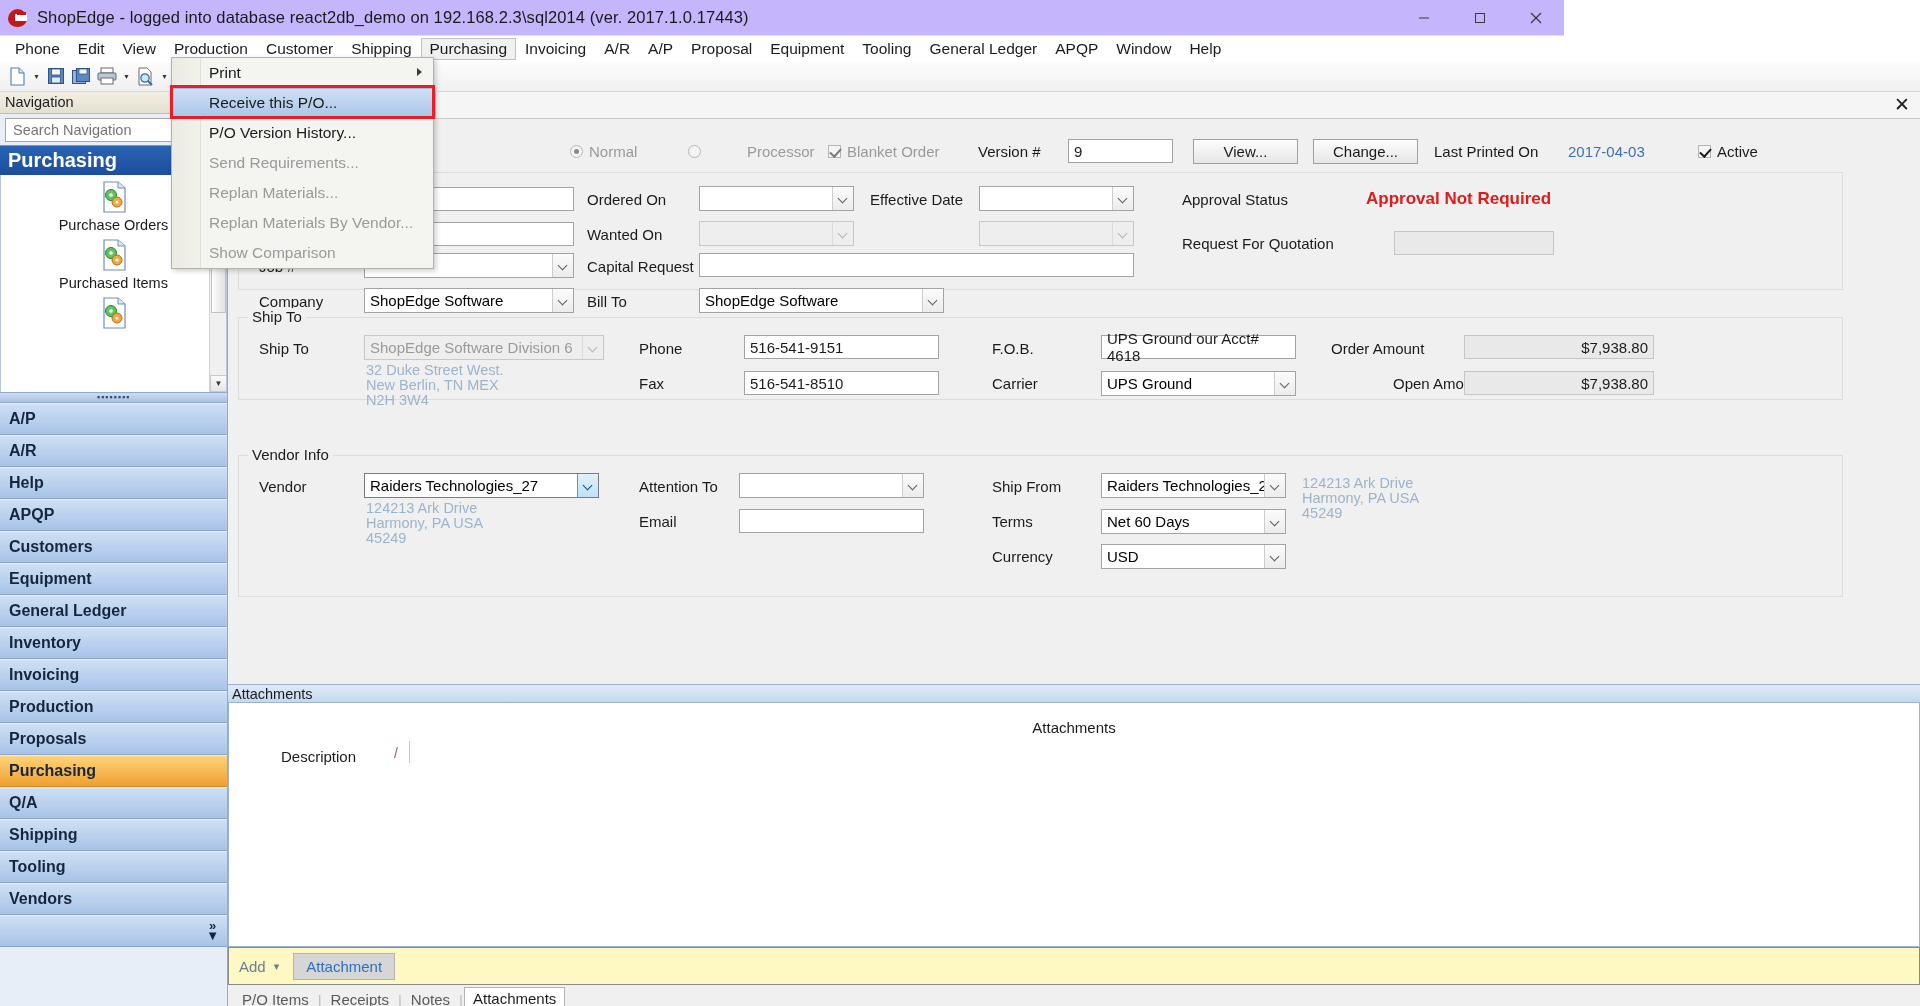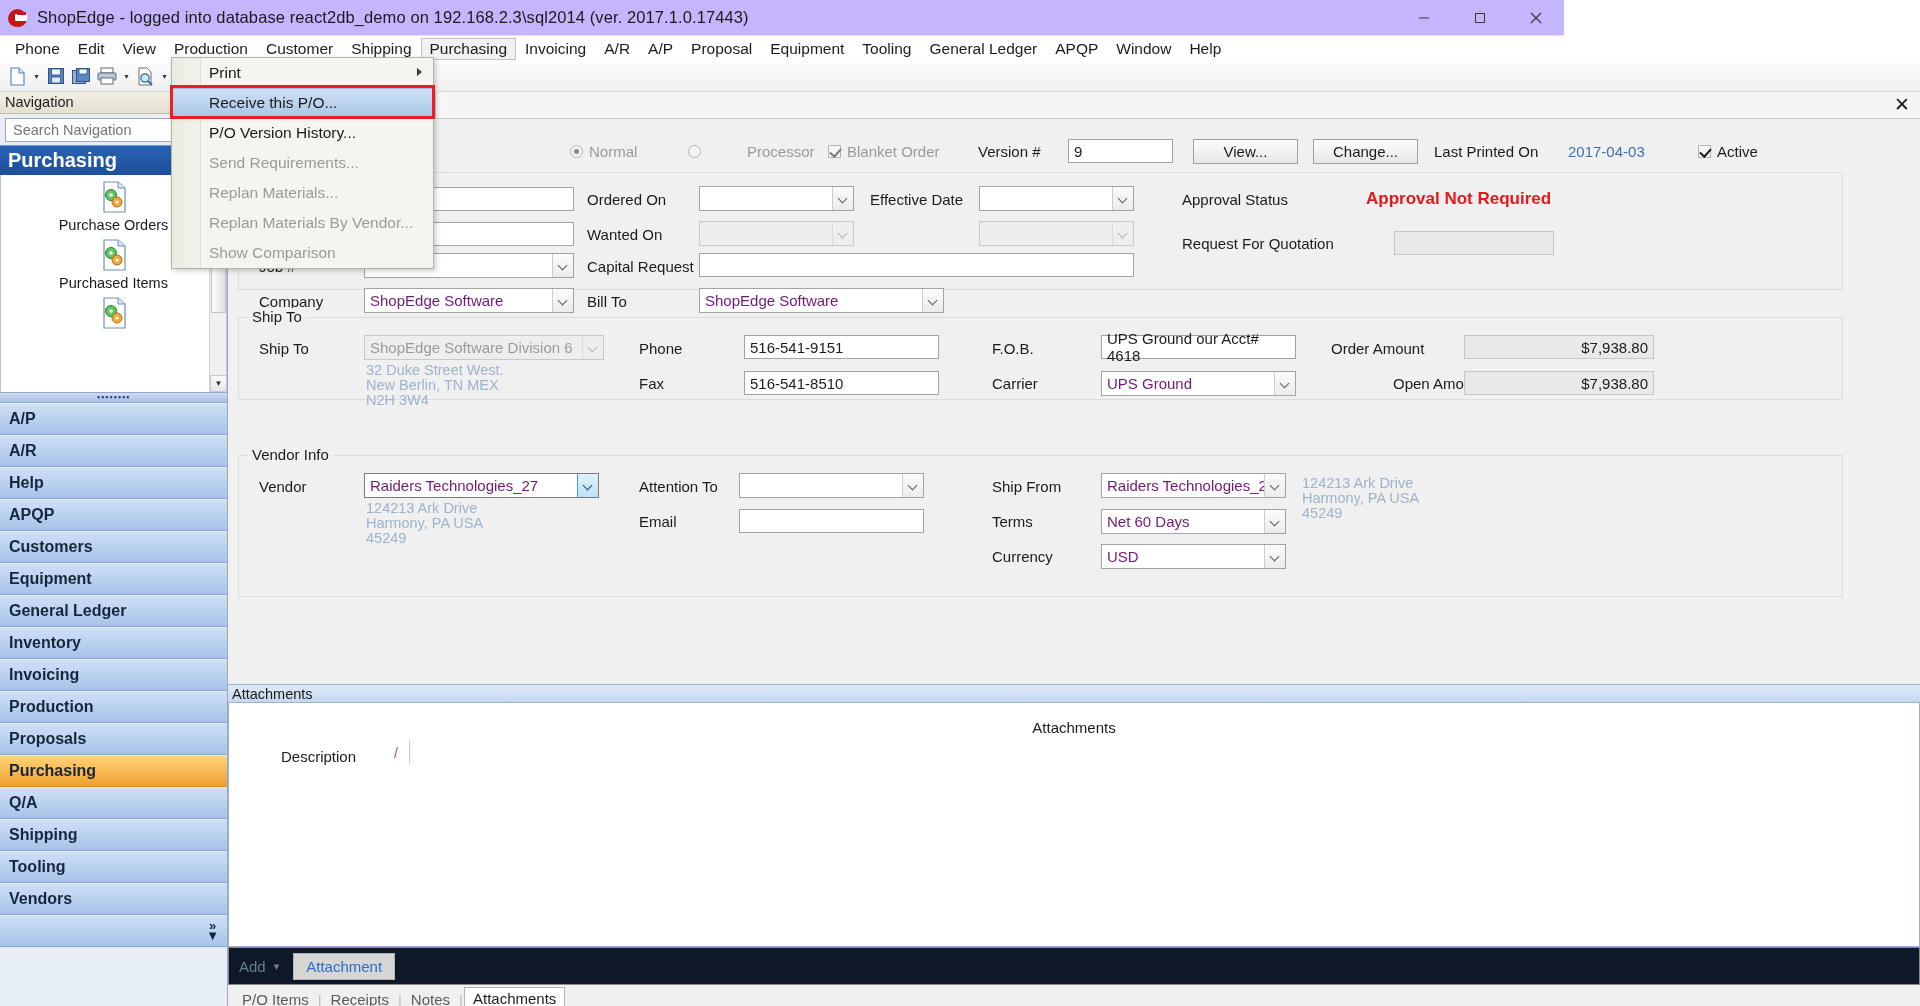--- a/index.html
+++ b/index.html
@@ -182,21 +182,21 @@
 
   .txt {
     background: #ffffff; border: 1px solid #a3a3a3; height: 24px;
     font-size: 15px; color: #1b1b1b; padding: 0 5px; display: flex; align-items: center;
     font-family: "Liberation Sans", sans-serif;
   }
   .txt.ro { background: #e9e9e9; border: 1px solid #c6c6c6; }
   .txt.right { justify-content: flex-end; }
   .combo {
     background: #ffffff; border: 1px solid #a3a3a3; height: 25px;
-    font-size: 15px; color: #701a75; display: flex; align-items: center;
+    font-size: 15px; color: #000000; display: flex; align-items: center;
     padding-left: 5px; position: relative; overflow: hidden;
   }
   .combo .arrowbox {
     position: absolute; right: 0; top: 0; bottom: 0; width: 21px;
     background: linear-gradient(#fbfbfb,#ececec); border-left: 1px solid #cdcdcd;
     display: flex; align-items: center; justify-content: center;
   }
   .combo.disabled { background: #eeeeee; border-color: #c8c8c8; color: #9a9a9a; }
   .combo.disabled .arrowbox { background: #eeeeee; border-left: 1px solid #dcdcdc; }
   .combo.focus { border: 1px solid #7b7b7b; }
@@ -229,21 +229,21 @@
     height: 19px; background: linear-gradient(#dfeaf8,#c6d8ee);
     border-top: 1px solid #9bb4d3; border-bottom: 1px solid #9bb4d3;
     font-size: 14.5px; color: #1b1b1b; padding-left: 4px; display: flex; align-items: center;
   }
   .att-body { background: #ffffff; border: 1px solid #9bb4d3; border-top: 0; }
   .att-center { text-align: center; font-size: 15px; color: #1b1b1b; padding-top: 16px; }
   .att-desc { position: absolute; left: 52px; top: 45px; font-size: 15px; color: #1b1b1b; }
   .att-sort { position: absolute; left: 165px; top: 42px; font-size: 14px; color: #9a5a5a; }
   .att-divider { position: absolute; left: 180px; top: 38px; width: 1px; height: 22px; background: #c9c9c9; }
   .att-footer {
-    background: #0f172a; height: 38px; display: flex; align-items: center; padding-left: 10px;
+    background: #fef9c3; height: 38px; display: flex; align-items: center; padding-left: 10px;
     border: 1px solid #8a8a8a;
   }
   .lnk { font-size: 15px; color: #2c6fc9; }
   .lnk.dis { color: #6d7d93; }
   .att-pill {
     background: #d6d6d6; border: 1px solid #b3b3b3; padding: 4px 12px; margin-left: 14px;
     font-size: 15px; color: #2c6fc9;
   }
   .bottom-tabs {
     background: #f0f0f0; height: 26px; display: flex; align-items: flex-end; padding-left: 6px;

